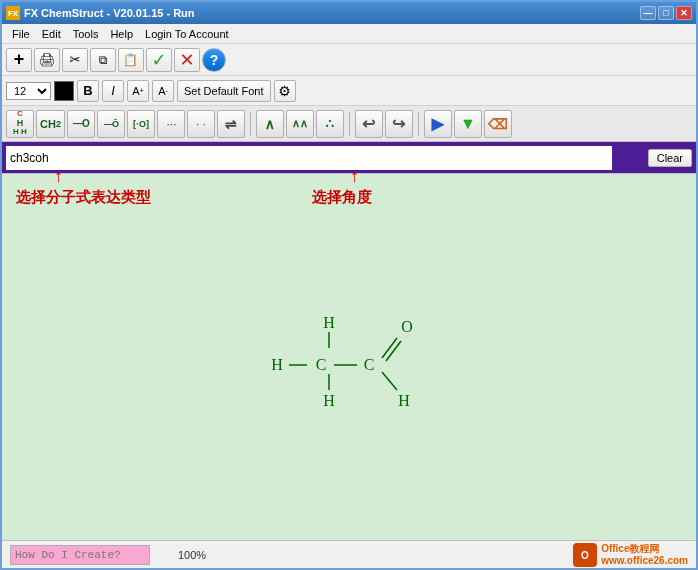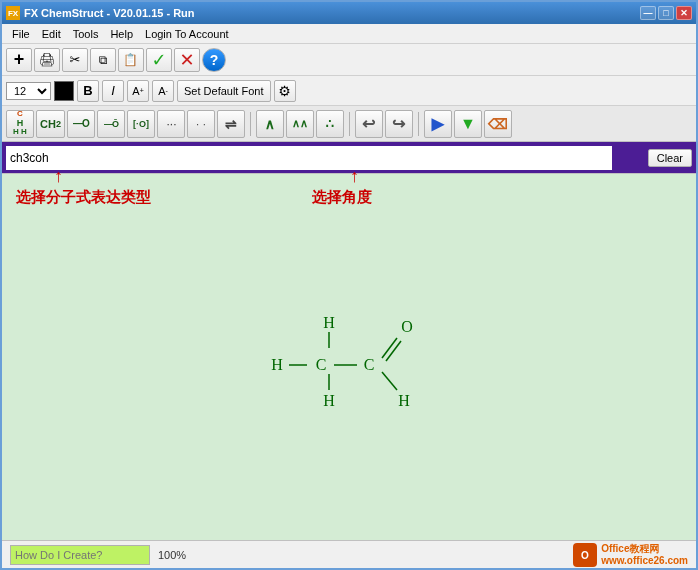--- a/index.html
+++ b/index.html
@@ -290,28 +290,29 @@
       display: flex;
       align-items: center;
       padding: 0 8px;
       border-top: 1px solid #c0c0c0;
       justify-content: space-between;
     }
     #how-create-input {
       height: 20px;
       width: 140px;
       border: 1px solid #b0b0b0;
-      background: #bef264;
+      background: #f9a8d4;
       font-size: 11px;
       padding: 0 4px;
+      font-family: Liberation Mono, monospace;
     }
     #zoom-display {
       font-size: 11px;
       color: #333;
-      margin-left: 0;
+      margin-left: 20px;
     }
     #office-badge {
       display: flex;
       align-items: center;
       gap: 4px;
     }
     #office-icon {
       width: 24px;
       height: 24px;
       background: #d04800;

